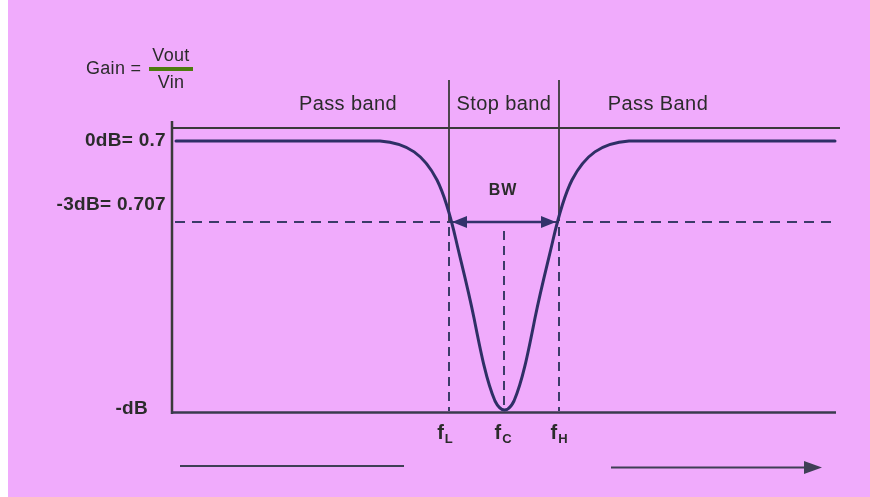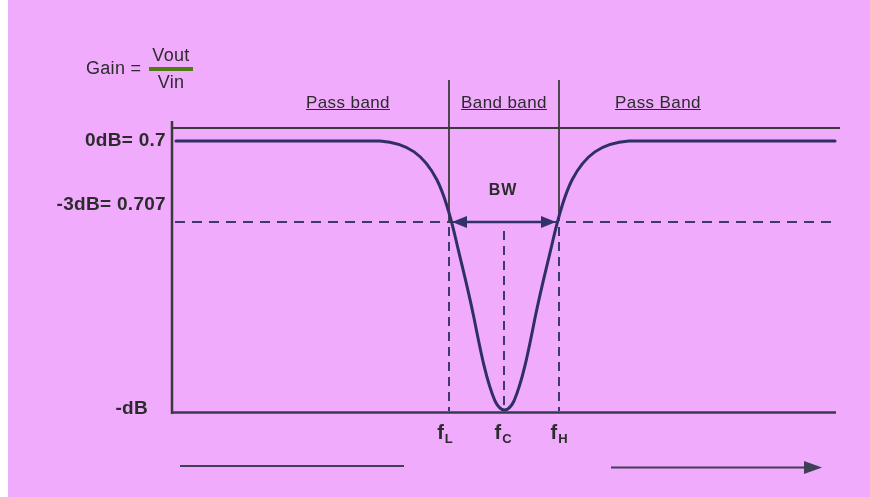--- a/index.html
+++ b/index.html
@@ -50,23 +50,22 @@
     line-height: 22px;
   }
   .fraction .numerator {
     border-bottom: 4px solid #4d7c0f;
     padding: 0 3px 1px 3px;
   }
   .fraction .denominator { padding: 0 3px; }
 
   .band-label {
     top: 91px;
-    font-size: 17px;
+    font-size: 20px;
     letter-spacing: 0.4px;
-    text-decoration: underline;
   }
   .ytick {
     left: 8px;
     width: 150px;
     font-size: 19px;
     font-weight: 700;
     letter-spacing: 0.3px;
   }
   .bw-label {
     top: 178px;
@@ -138,21 +137,21 @@
 
   <div class="formula">
     <span class="prefix">Gain =</span>
     <span class="fraction">
       <span class="numerator">Vout</span>
       <span class="denominator">Vin</span>
     </span>
   </div>
 
   <div class="lbl band-label centered" style="left:340px;">Pass band</div>
-  <div class="lbl band-label centered" style="left:496px;">Band band</div>
+  <div class="lbl band-label centered" style="left:496px;">Stop band</div>
   <div class="lbl band-label centered" style="left:650px;">Pass Band</div>
 
   <div class="lbl ytick right-aligned" style="top:128px;">0dB= 0.7</div>
   <div class="lbl ytick right-aligned" style="top:192px;">-3dB= 0.707</div>
   <div class="lbl ytick right-aligned" style="top:396px; width:132px;">-dB</div>
 
   <div class="lbl bw-label centered" style="left:495px;">BW</div>
 
   <div class="lbl ftick centered" style="left:437px;">
     <span>f</span><span class="sub">L</span>

